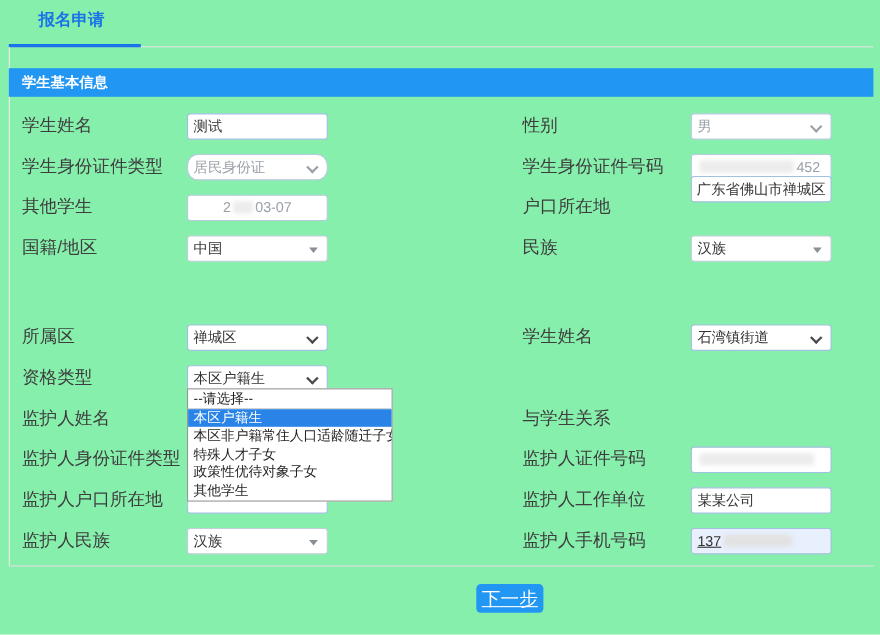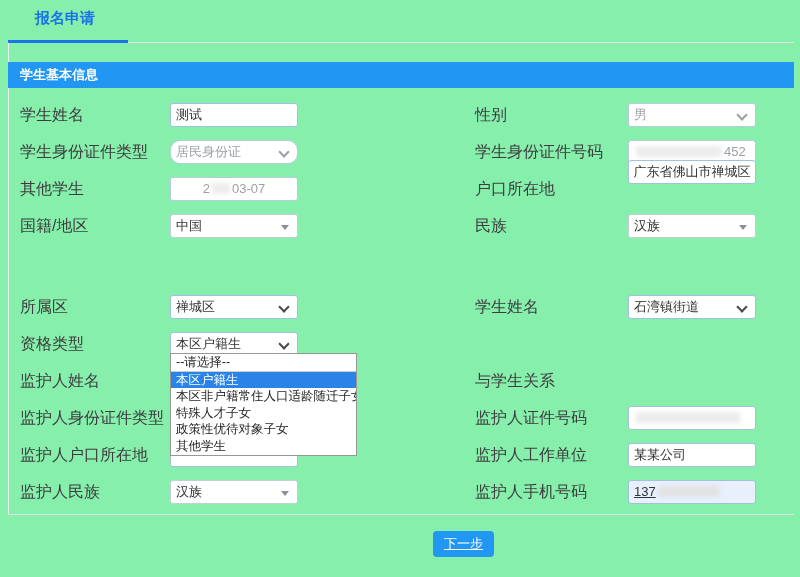--- a/index.html
+++ b/index.html
@@ -35,21 +35,21 @@
   .redact.lite{background:#ececec;}
 
   .listbox{position:absolute;left:170px;top:353px;width:185px;background:#fff;
            border:1px solid #979797;z-index:30;}
   .opt{height:16.6px;line-height:16.6px;padding:0 5px;font-size:12.5px;color:#1f1f1f;white-space:nowrap;overflow:hidden;}
   .opt.first{border-bottom:1px solid #cfcfcf;}
   .opt.selected{background:#2a84e8;color:#fff;}
 
   .divider{position:absolute;left:8px;top:514px;width:786px;height:1px;background:#e0e0e0;}
   .next-btn{position:absolute;left:433px;top:531px;width:61px;height:26px;background:#2196f3;color:#fff;
-            border:none;border-radius:4px;font-size:13px;font-family:inherit;cursor:pointer;padding:0;text-decoration:underline;}
+            border:none;border-radius:4px;font-size:17px;font-family:inherit;cursor:pointer;padding:0;text-decoration:underline;}
 </style>
 </head>
 <body>
 
 <div class="page">
 
   <div class="tab-title">报名申请</div>
   <div class="tab-line"></div>
   <div class="tab-underline"></div>
   <div class="panel-edge"></div>

